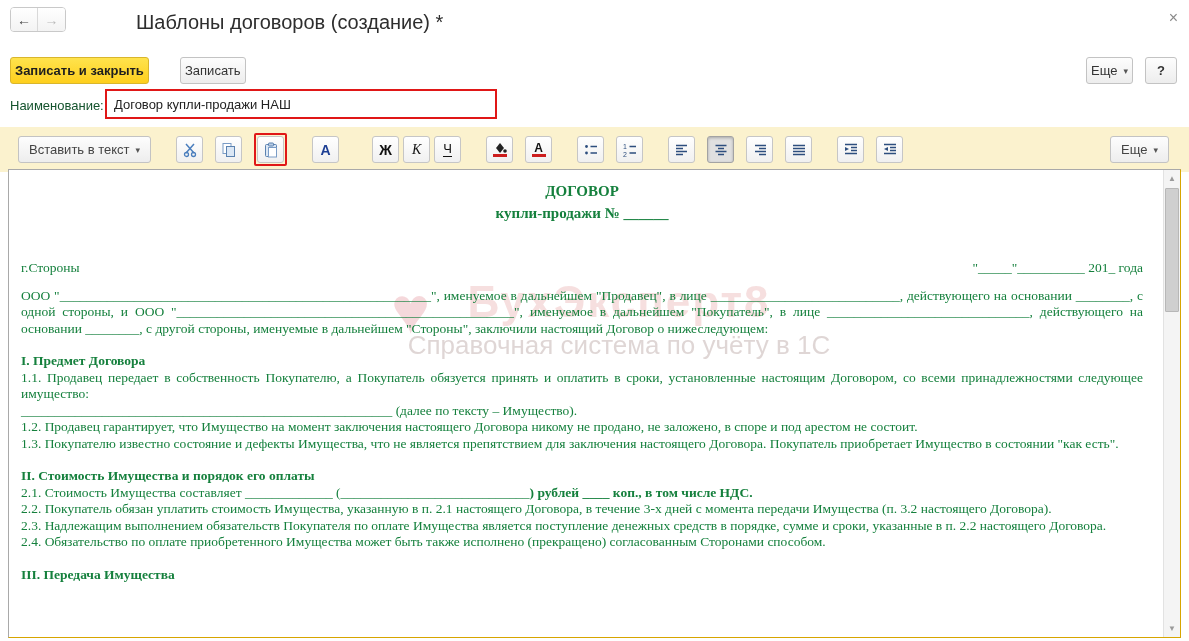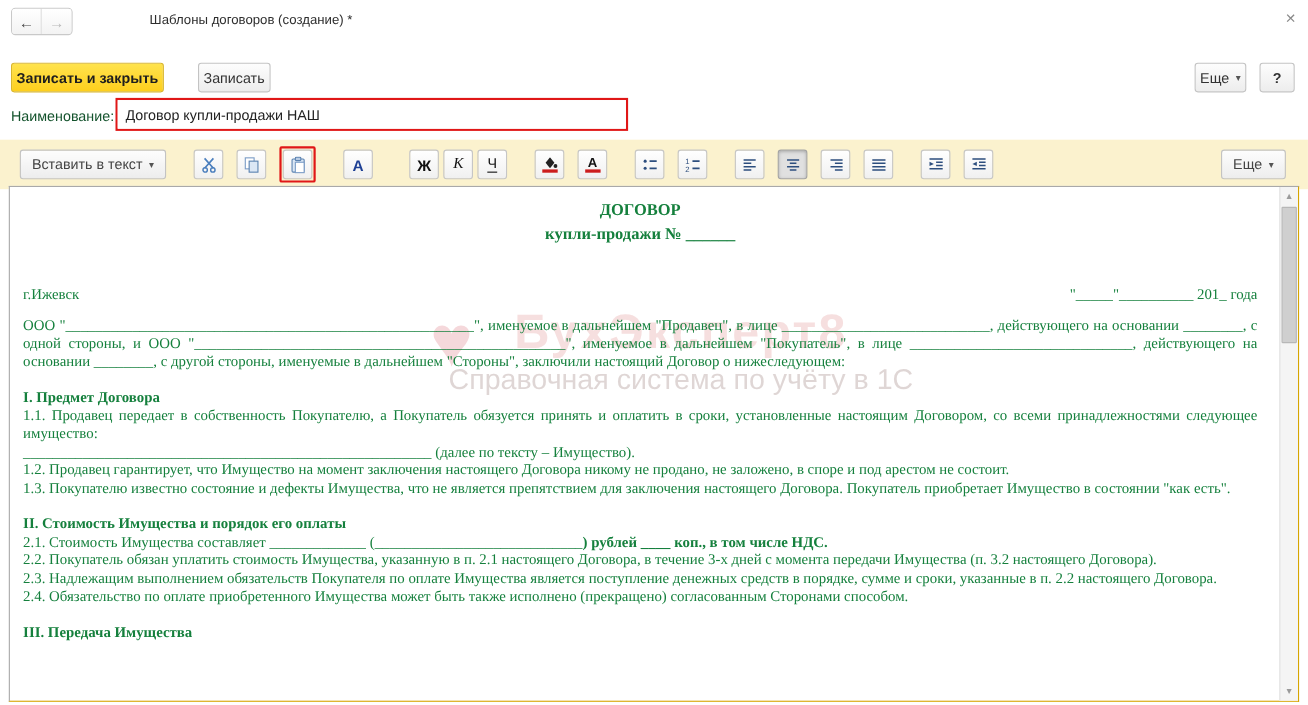--- a/index.html
+++ b/index.html
@@ -7,38 +7,38 @@
               font-family:"Liberation Sans", sans-serif; }
   .stage { position:relative; width:1189px; height:641px; background:#fff; }
 
   
   .nav-group { position:absolute; left:10px; top:7px; display:flex;
                border:1px solid #c9c9c9; border-radius:4px; background:#fdfdfd; overflow:hidden; }
   .nav-btn { width:27px; height:23px; display:flex; align-items:center; justify-content:center;
              font-size:14px; cursor:pointer; background:linear-gradient(#fff,#f3f3f3); }
   .nav-btn.back { color:#444; border-right:1px solid #d9d9d9; font-weight:bold; }
   .nav-btn.fwd  { color:#b9b9b9; font-weight:bold; }
-  .win-title { position:absolute; left:136px; top:11px; font-size:12px; color:#2e2e2e; }
+  .win-title { position:absolute; left:136px; top:11px; font-size:20px; color:#2e2e2e; }
   .win-close { position:absolute; right:11px; top:10px; font-size:16px; color:#8a8a8a; cursor:pointer; line-height:16px; }
 
   
   .btn { display:inline-flex; align-items:center; justify-content:center; height:27px;
          border:1px solid #c3c3c3; border-radius:3px; background:linear-gradient(#fdfdfd,#ededed);
          font-size:13px; color:#333; padding:0 4px; cursor:pointer; }
   .btn-primary { position:absolute; left:10px; top:57px;
                  background:linear-gradient(#ffe34d,#fecf1d); border-color:#d9b62c;
                  font-weight:bold; color:#1e1e1e; }
   .btn-save { position:absolute; left:180px; top:57px; }
   .btn-more-top { position:absolute; right:56px; top:57px; }
   .btn-help { position:absolute; right:12px; top:57px; width:32px; font-weight:bold; }
   .caret { font-size:9px; color:#555; margin-left:6px; }
 
   
   .name-label { position:absolute; left:10px; top:98px; font-size:13px; color:#14532d; }
-  .name-annot { position:absolute; left:105px; top:89px; width:466px; height:30px;
+  .name-annot { position:absolute; left:105px; top:89px; width:392px; height:30px;
                 border:2px solid #e01717; background:#fff; display:flex; align-items:center; }
   .name-input { width:100%; height:100%; border:0; outline:none; font-size:13px; color:#222;
                 padding-left:7px; font-family:"Liberation Sans",sans-serif; background:#fff; }
 
   
   .toolbar { position:absolute; left:0; top:127px; width:1189px; height:45px;
              background:#fbf2ce; display:flex; align-items:center; padding:0 20px 0 18px; }
   .tb-btn { width:27px; height:27px; display:inline-flex; align-items:center; justify-content:center;
             border:1px solid #c6c6c6; border-radius:3px; background:linear-gradient(#fff,#f0f0f0);
             cursor:pointer; flex:0 0 auto; }
@@ -270,21 +270,21 @@
       <div class="wm-brand">БухЭксперт8</div>
       <div class="wm-sub">Справочная система по учёту в 1С</div>
     </div>
 
     <div class="doc">
       <div class="doc-title">
         <div>ДОГОВОР</div>
         <div>купли-продажи № ______</div>
       </div>
       <div class="doc-cityrow">
-        <span>г.Ижевск</span>
+        <span>г.Стороны</span>
         <span>"_____"__________ 201_ года</span>
       </div>
       <p class="doc-intro">ООО "_______________________________________________________", именуемое в дальнейшем "Продавец", в лице ____________________________, действующего на основании ________, с одной стороны, и ООО "__________________________________________________", именуемое в дальнейшем "Покупатель", в лице ______________________________, действующего на основании ________, с другой стороны, именуемые в дальнейшем "Стороны", заключили настоящий Договор о нижеследующем:</p>
       <div>
           <p class="doc-heading">I. Предмет Договора</p>
           <p class="doc-para">1.1. Продавец передает в собственность Покупателю, а Покупатель обязуется принять и оплатить в сроки, установленные настоящим Договором, со всеми принадлежностями следующее имущество:</p>
           <p class="doc-para">_______________________________________________________ (далее по тексту – Имущество).</p>
           <p class="doc-para">1.2. Продавец гарантирует, что Имущество на момент заключения настоящего Договора никому не продано, не заложено, в споре и под арестом не состоит.</p>
           <p class="doc-para">1.3. Покупателю известно состояние и дефекты Имущества, что не является препятствием для заключения настоящего Договора. Покупатель приобретает Имущество в состоянии "как есть".</p>
           <p class="doc-heading">II. Стоимость Имущества и порядок его оплаты</p>

